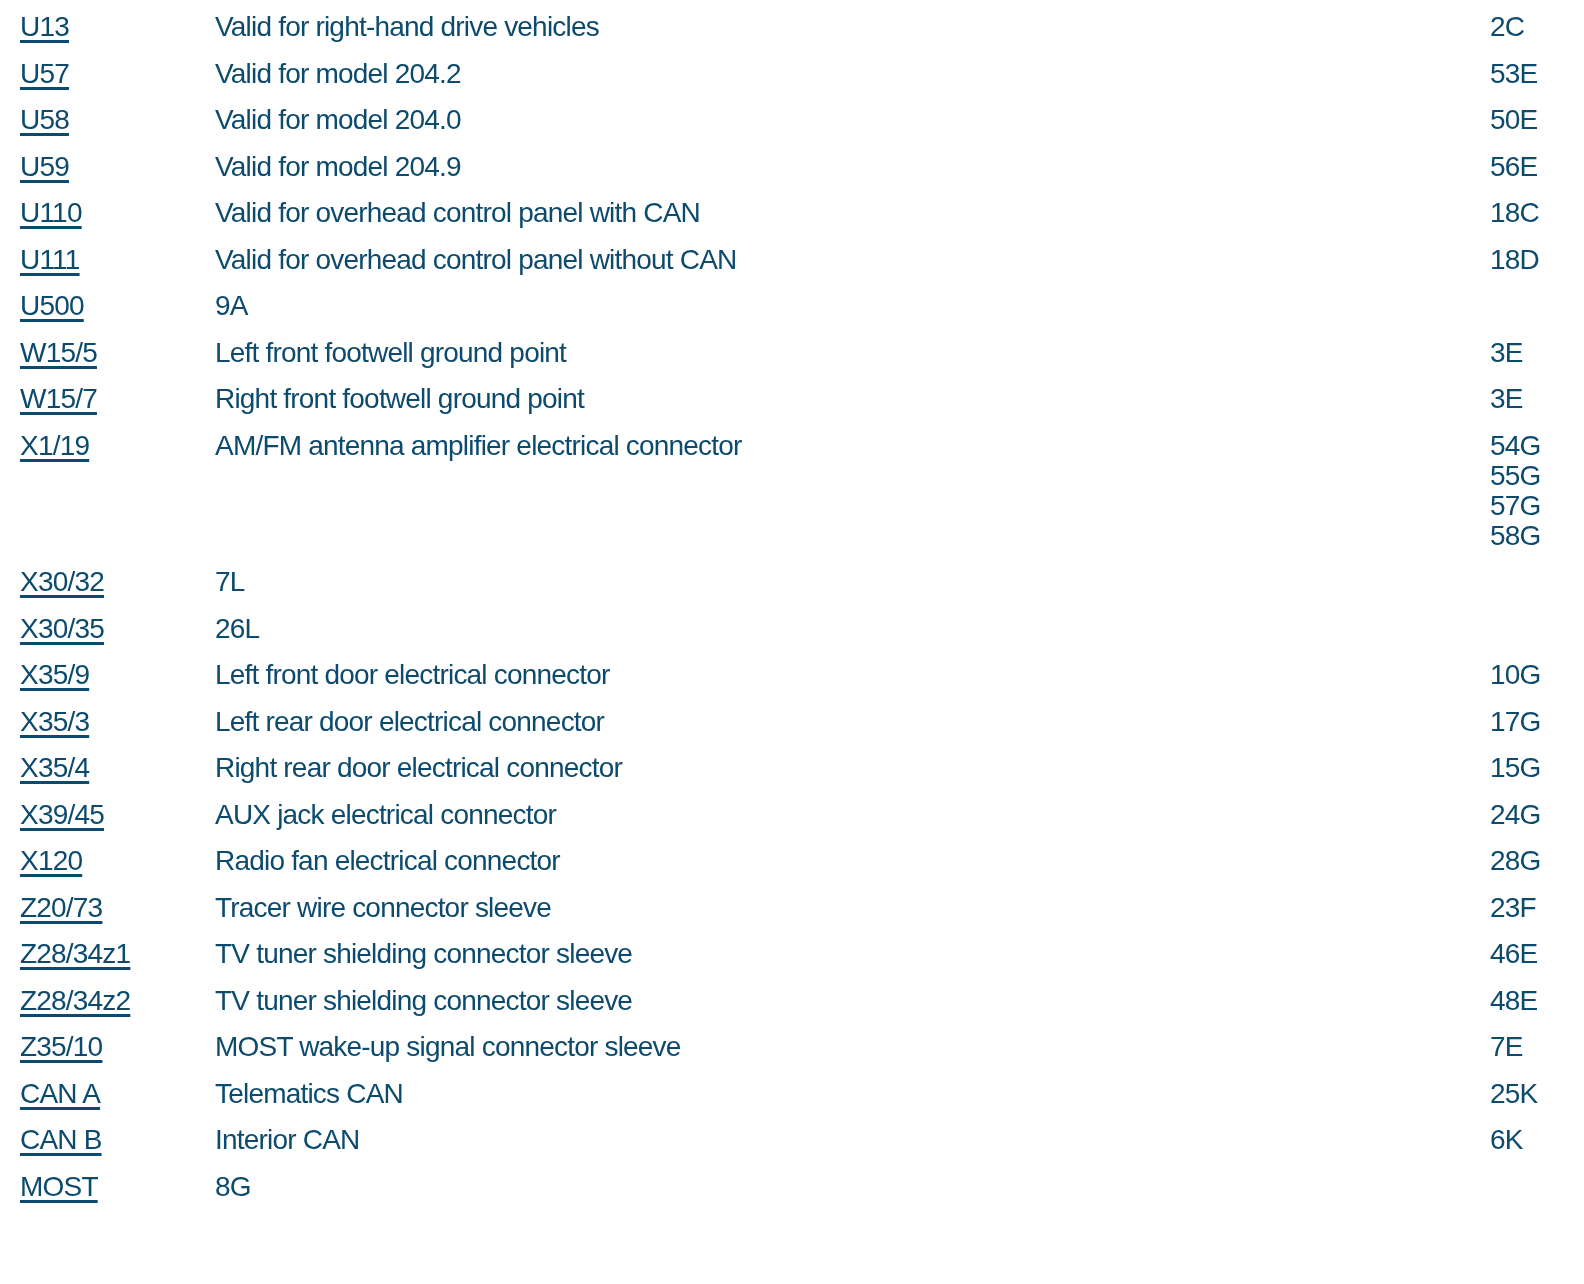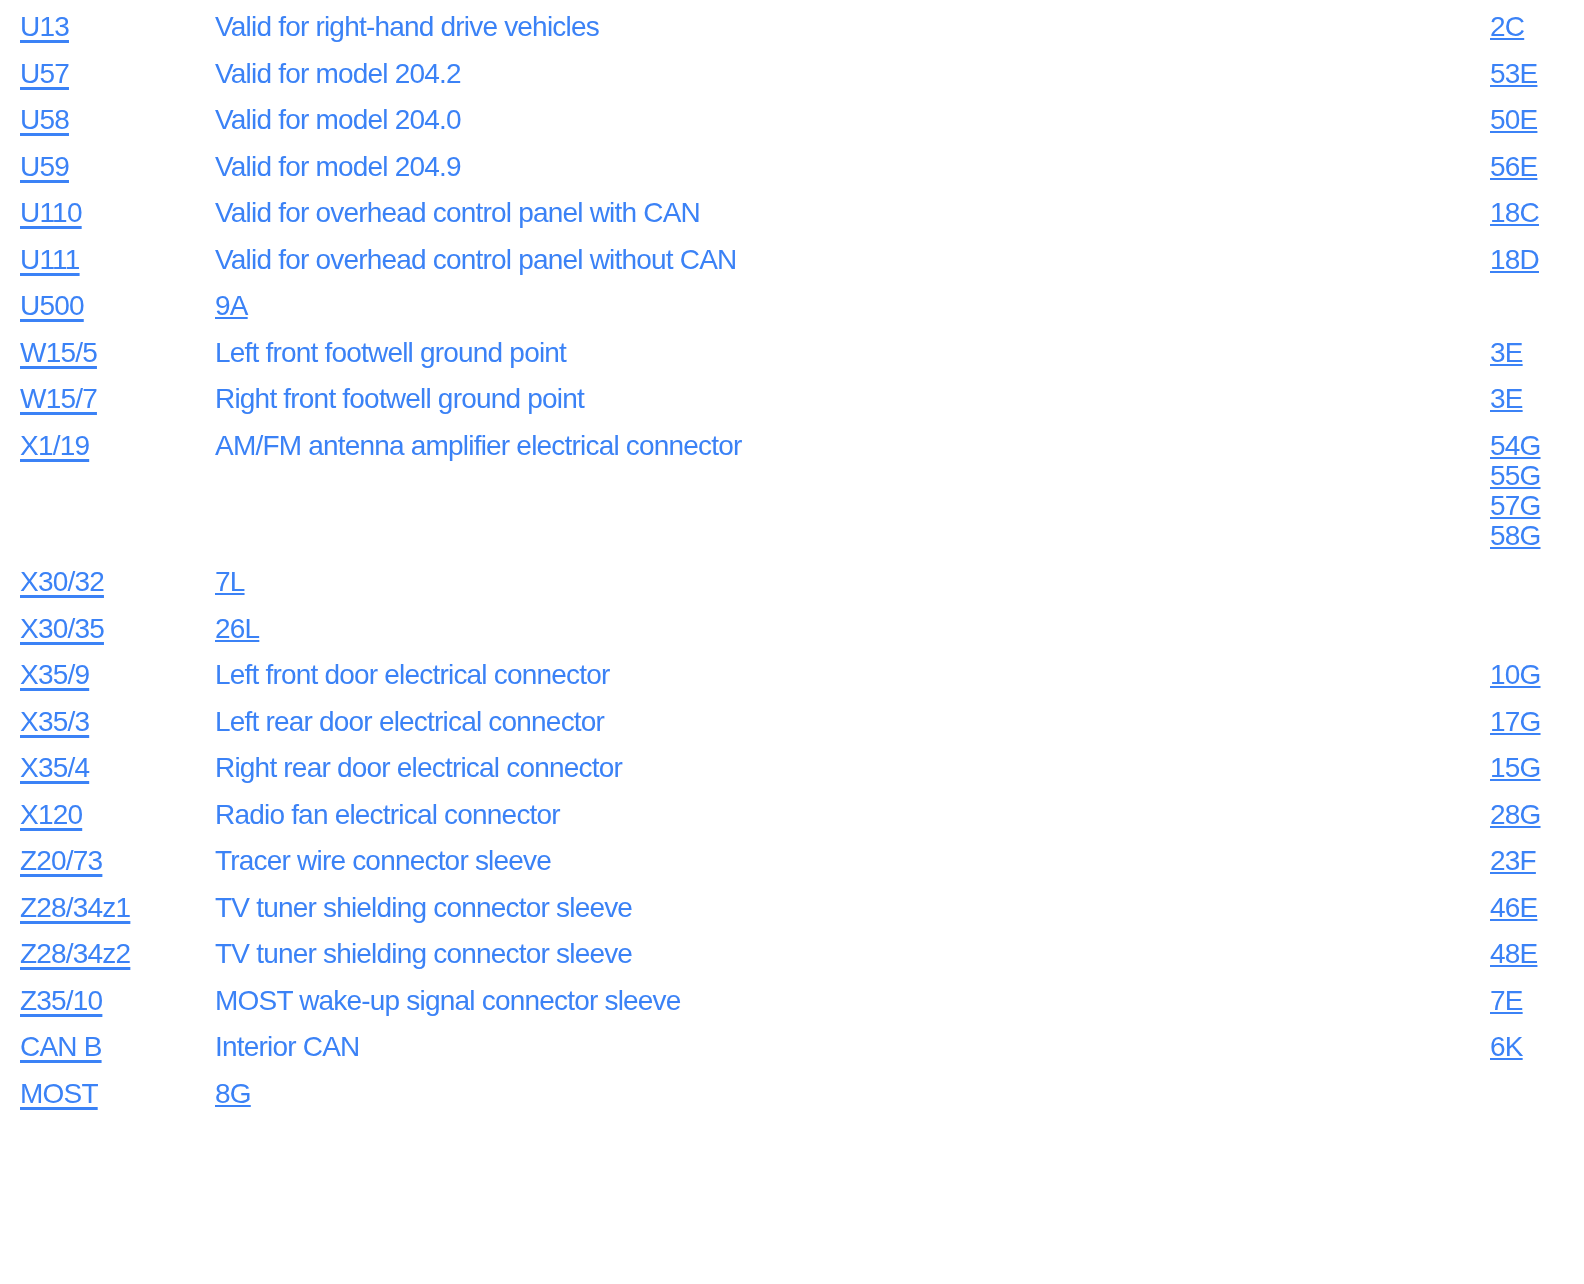--- a/index.html
+++ b/index.html
@@ -12,38 +12,37 @@
     width: 1584px;
     height: 1284px;
     background: #ffffff;
     overflow: hidden;
     box-sizing: border-box;
     padding: 12px 0 0 20px;
     font-family: "Liberation Sans", sans-serif;
     font-size: 28px;
     line-height: 30px;
     letter-spacing: -0.8px;
-    color: #3b82f6;
+    color: #0c4a6e;
   }
   .row {
     display: grid;
     grid-template-columns: 195px 1275px auto;
     margin-bottom: 16.5px;
   }
   .cell {
     white-space: nowrap;
   }
   .code-text {
     text-decoration: underline;
     text-decoration-thickness: 2.5px;
     text-underline-offset: 4px;
   }
   .page-line {
     white-space: nowrap;
-    text-decoration: underline;
   }
 </style>
 </head>
 <body>
 
 <div id="page">
   <div id="legend-table">
   <div class="row">
     <div class="cell code">
       <span class="code-text">U13</span>
@@ -188,20 +187,29 @@
   <div class="row">
     <div class="cell code">
       <span class="code-text">X35/4</span>
     </div>
     <div class="cell desc">Right rear door electrical connector</div>
     <div class="cell pages">
           <div class="page-line">15G</div>
         </div>
   </div>
 
+  <div class="row">
+    <div class="cell code">
+      <span class="code-text">X39/45</span>
+    </div>
+    <div class="cell desc">AUX jack electrical connector</div>
+    <div class="cell pages">
+          <div class="page-line">24G</div>
+        </div>
+  </div>
 
   <div class="row">
     <div class="cell code">
       <span class="code-text">X120</span>
     </div>
     <div class="cell desc">Radio fan electrical connector</div>
     <div class="cell pages">
           <div class="page-line">28G</div>
         </div>
   </div>
@@ -239,20 +247,29 @@
   <div class="row">
     <div class="cell code">
       <span class="code-text">Z35/10</span>
     </div>
     <div class="cell desc">MOST wake-up signal connector sleeve</div>
     <div class="cell pages">
           <div class="page-line">7E</div>
         </div>
   </div>
 
+  <div class="row">
+    <div class="cell code">
+      <span class="code-text">CAN A</span>
+    </div>
+    <div class="cell desc">Telematics CAN</div>
+    <div class="cell pages">
+          <div class="page-line">25K</div>
+        </div>
+  </div>
 
   <div class="row">
     <div class="cell code">
       <span class="code-text">CAN B</span>
     </div>
     <div class="cell desc">Interior CAN</div>
     <div class="cell pages">
           <div class="page-line">6K</div>
         </div>
   </div>

